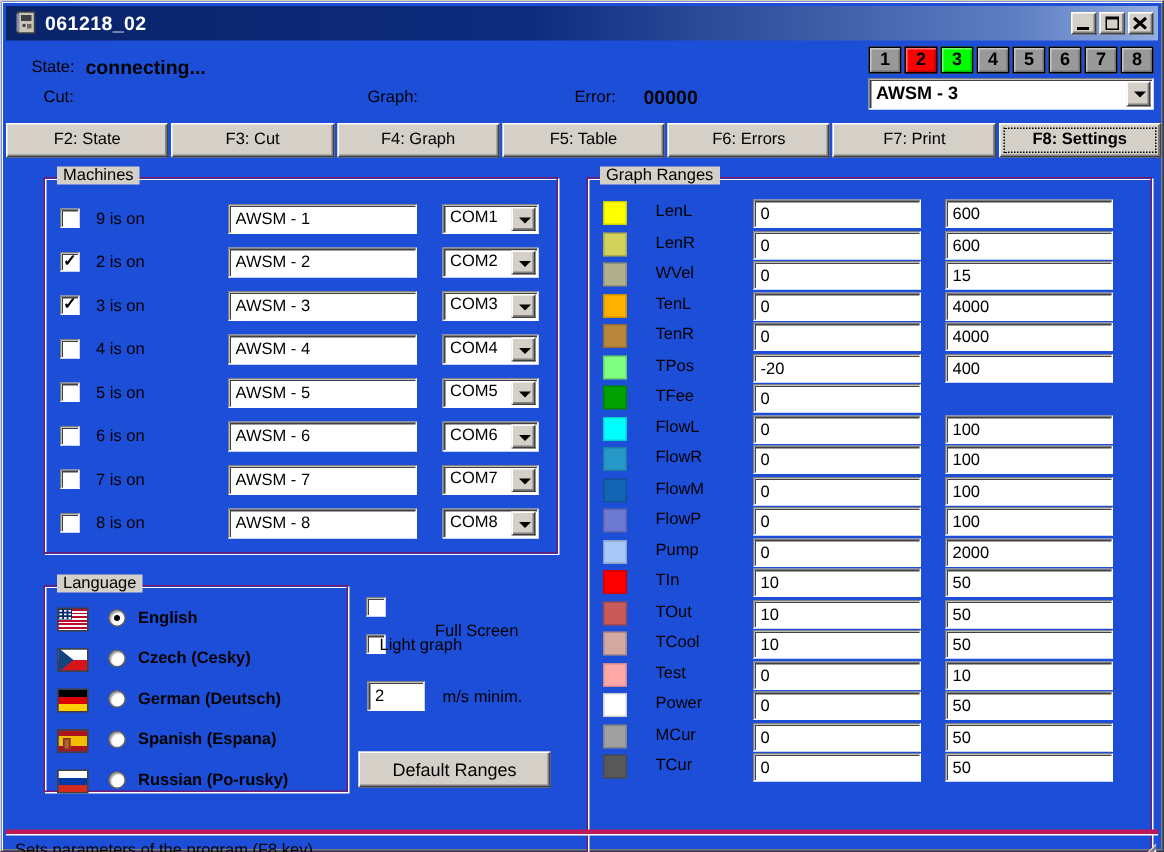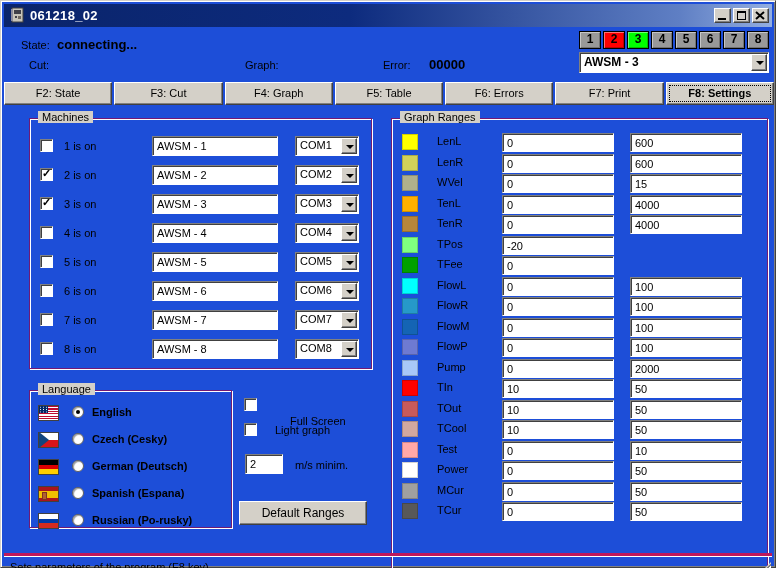--- a/index.html
+++ b/index.html
@@ -186,21 +186,21 @@
   <div class="tab">F7: Print</div>
 
   <div class="tab active">F8: Settings</div>
 </div>
 
   <div class="group group-machines">
     <span class="legend">Machines</span>
     <div id="machine-rows">
   <div class="m-row" style="top: 17px;">
     <span class="cb"></span>
-    <span class="m-label">1 is on</span>
+    <span class="m-label">9 is on</span>
     <input class="field m-name" value="AWSM - 1" style="">
     <span class="combo sunken m-com">
       <span class="val">COM1</span>
       <span class="dd-btn">
               <span class="dd-arrow"></span>
             </span>
     </span>
   </div>
 
   <div class="m-row" style="top: 46px;">
@@ -320,21 +320,21 @@
     <span class="flag flag-ru"></span>
     <span class="radio"></span>
     <span class="l-label">Russian (Po-rusky)</span>
   </div>
 </div>
   </div>
 
   <span class="cb abs opt-fullscreen-cb" id="cb-fullscreen"></span>
   <span class="lbl" style="left:265px;top:414px;margin-left:24px;">Full Screen</span>
   <span class="cb abs opt-lightgraph-cb" id="cb-lightgraph"></span>
-  <span class="lbl" style="left:274px;top:423px;">Light graph</span>
+  <span class="lbl" style="left:252px;top:423px;">Light graph</span>
 
   <input class="field" style="left: 244px; top: 453px; width: 38px; height: 20px;" value="2">
   <span class="lbl" style="left:294px;top:458px;">m/s minim.</span>
 
   <div class="default-btn">Default Ranges</div>
 
   <div class="group group-ranges">
     <span class="legend">Graph Ranges</span>
     <div id="range-rows">
   <div class="g-row" style="top: 14px;">
@@ -369,20 +369,21 @@
     <span class="swatch" style="background: rgb(184, 134, 60);"></span>
     <span class="g-label">TenR</span>
     <input class="field g-min" value="0" style="">
     <input class="field g-max" value="4000" style="">
   </div>
 
   <div class="g-row" style="top: 117px;">
     <span class="swatch" style="background: rgb(128, 255, 128);"></span>
     <span class="g-label">TPos</span>
     <input class="field g-min" value="-20" style="">
+    <input class="field g-max" value="400" style="">
   </div>
 
   <div class="g-row" style="top: 137px;">
     <span class="swatch" style="background: rgb(0, 160, 0);"></span>
     <span class="g-label">TFee</span>
     <input class="field g-min" value="0" style="">
   </div>
 
   <div class="g-row" style="top: 158px;">
     <span class="swatch" style="background: rgb(0, 255, 255);"></span>

